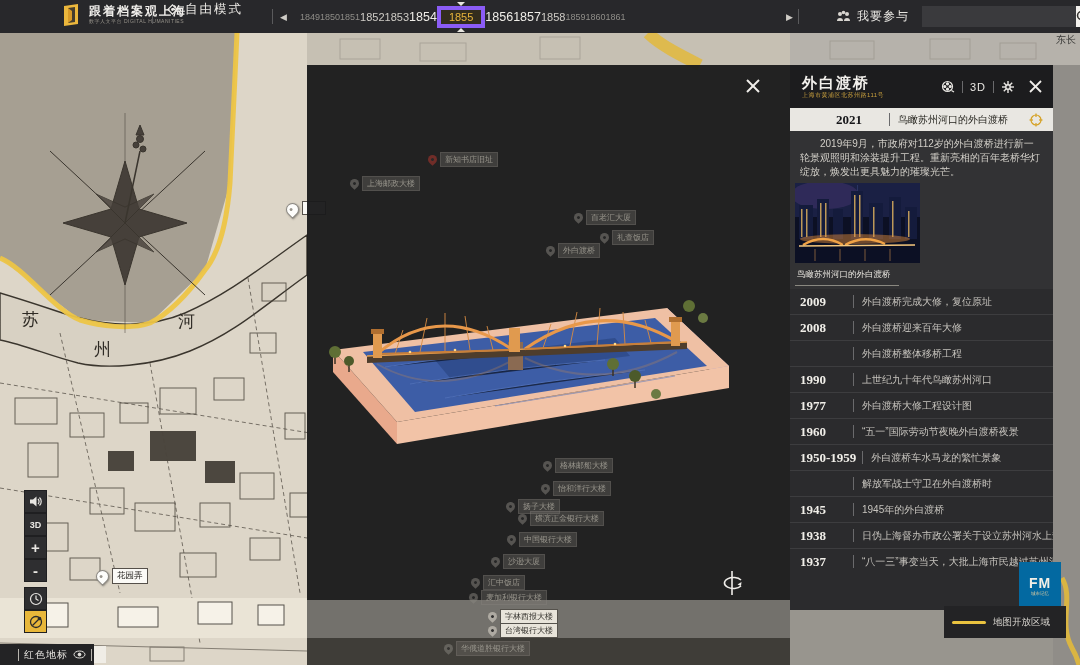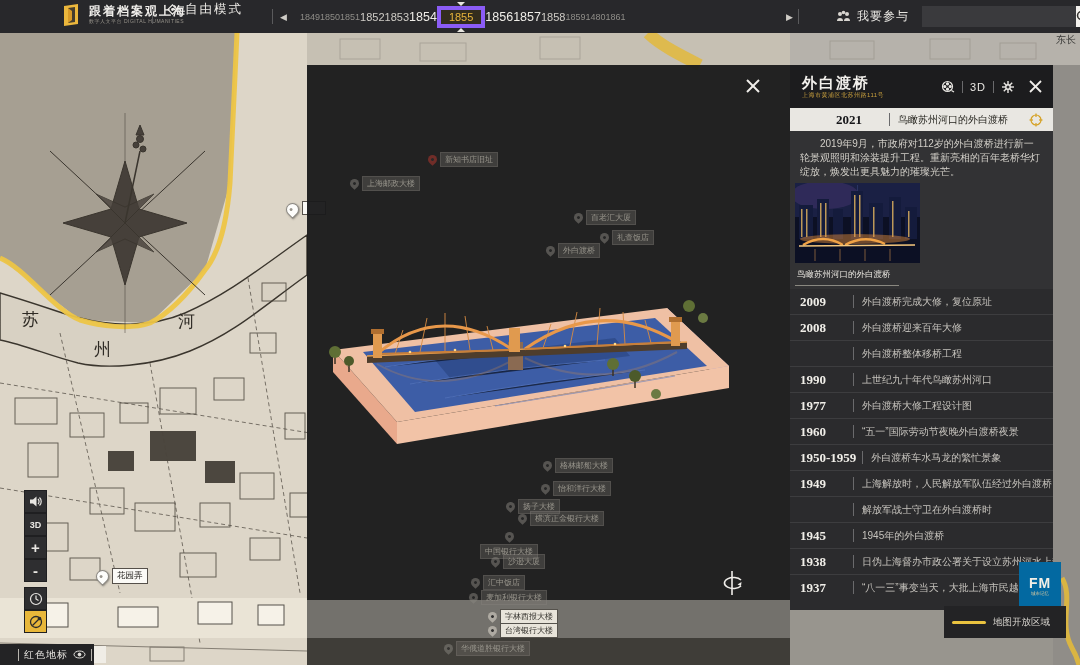--- a/index.html
+++ b/index.html
@@ -314,21 +314,21 @@
       <span class="lbl">怡和洋行大楼</span>
     </div>
   <div class="dp" style="left:506px;top:499px;">
       <span class="pin"></span>
       <span class="lbl">扬子大楼</span>
     </div>
   <div class="dp" style="left:518px;top:511px;">
       <span class="pin"></span>
       <span class="lbl">横滨正金银行大楼</span>
     </div>
-  <div class="dp" style="left:480px;top:532px;flex-direction:column;">
+  <div class="dp" style="left:507px;top:532px;">
       <span class="pin"></span>
       <span class="lbl">中国银行大楼</span>
     </div>
   <div class="dp" style="left:491px;top:554px;">
       <span class="pin"></span>
       <span class="lbl">沙逊大厦</span>
     </div>
   <div class="dp" style="left:471px;top:575px;">
       <span class="pin"></span>
       <span class="lbl">汇中饭店</span>
@@ -474,25 +474,20 @@
           <span class="ty">1960</span>
           <span class="tdiv"></span>
           <span class="tt">“五一”国际劳动节夜晚外白渡桥夜景</span>
         </div>
       <div class="trow">
           <span class="ty">1950-1959</span>
           <span class="tdiv"></span>
           <span class="tt">外白渡桥车水马龙的繁忙景象</span>
         </div>
       <div class="trow">
-          <span class="ty">1949</span>
-          <span class="tdiv"></span>
-          <span class="tt">上海解放时，人民解放军队伍经过外白渡桥</span>
-        </div>
-      <div class="trow">
           <span class="ty"></span>
           <span class="tdiv"></span>
           <span class="tt">解放军战士守卫在外白渡桥时</span>
         </div>
       <div class="trow">
           <span class="ty">1945</span>
           <span class="tdiv"></span>
           <span class="tt">1945年的外白渡桥</span>
         </div>
       <div class="trow">
@@ -585,21 +580,21 @@
       <span class="yr t-dim">1850</span>
       <span class="yr t-dim">1851</span>
       <span class="yr t-mid">1852</span>
       <span class="yr t-mid">1853</span>
       <span class="yr t-big">1854</span>
       <span class="yr sel">1855</span>
       <span class="yr t-big">1856</span>
       <span class="yr t-big">1857</span>
       <span class="yr t-mid">1858</span>
       <span class="yr t-dim">1859</span>
-      <span class="yr t-dim">1480</span>
+      <span class="yr t-dim">1860</span>
       <span class="yr t-dim">1861</span>
     </div>
     <span class="arrow abs" style="left:786px;top:12px;">▶</span>
     <span class="tb-div" style="left:798px;"></span>
     <div class="g-part">
       <svg width="15" height="13" viewBox="0 0 15 13" fill="#d8d5d0">
         <circle cx="4" cy="4" r="2"></circle>
           <circle cx="11" cy="4" r="2"></circle>
           <circle cx="7.5" cy="2.5" r="1.8"></circle>
         <path d="M1,11 a3,3 0 0 1 6,0 Z"></path>

